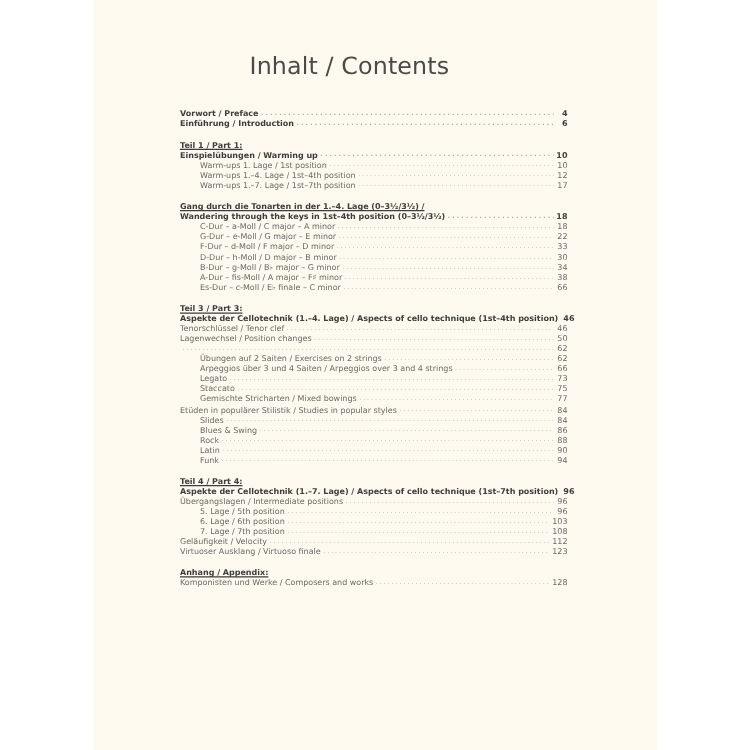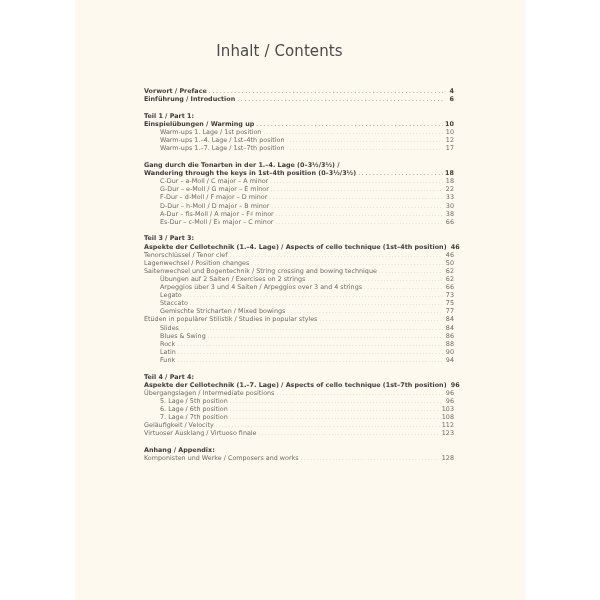--- a/index.html
+++ b/index.html
@@ -19,21 +19,21 @@
       background: #fef9ee;
       box-shadow: 0 0 2px rgba(200,190,160,0.25);
     }
     .title {
       position: absolute;
       left: 0;
       width: 407px;
       top: 42px;
       text-align: center;
       font-family: "DejaVu Sans", sans-serif;
-      font-size: 15px;
+      font-size: 19px;
       color: #4a4a4a;
       letter-spacing: 0.1px;
     }
     .toc {
       position: absolute;
       left: 68px;
       top: 87px;
       width: 310px;
       font-family: "DejaVu Sans", sans-serif;
       font-size: 6.4px;
@@ -63,20 +63,21 @@
     .row .page-num {
       flex: 0 0 auto;
       text-align: right;
       min-width: 9px;
     }
     .bold { font-weight: bold; color: #3d3d3d; }
     .indent1 { padding-left: 16px; }
     .heading {
       height: 8.1px;
       white-space: nowrap;
+      text-decoration: underline;
     }
   </style>
 </head>
 <body>
 
 <div class="page">
   <div class="title">Inhalt / Contents</div>
 
   <div class="toc">
 
@@ -138,26 +139,31 @@
         <span class="label">F-Dur – d-Moll / F major – D minor</span>
         <span class="dots"></span>
         <span class="page-num">33</span>
       </div>
       <div class="row indent1">
         <span class="label">D-Dur – h-Moll / D major – B minor</span>
         <span class="dots"></span>
         <span class="page-num">30</span>
       </div>
       <div class="row indent1">
+        <span class="label">B-Dur – g-Moll / B♭ major – G minor</span>
+        <span class="dots"></span>
+        <span class="page-num">34</span>
+      </div>
+      <div class="row indent1">
         <span class="label">A-Dur – fis-Moll / A major – F♯ minor</span>
         <span class="dots"></span>
         <span class="page-num">38</span>
       </div>
       <div class="row indent1">
-        <span class="label">Es-Dur – c-Moll / E♭ major – C minor</span>
+        <span class="label">Es-Dur – c-Moll / E♭ finale – C minor</span>
         <span class="dots"></span>
         <span class="page-num">66</span>
       </div>
     </div>
 
     <div class="group">
       <div class="heading bold">Teil 3 / Part 3:</div>
       <div class="row bold">
         <span class="label">Aspekte der Cellotechnik (1.–4. Lage) / Aspects of cello technique (1st–4th position)</span>
         <span class="dots"></span>
@@ -167,21 +173,20 @@
         <span class="label">Tenorschlüssel / Tenor clef</span>
         <span class="dots"></span>
         <span class="page-num">46</span>
       </div>
       <div class="row">
         <span class="label">Lagenwechsel / Position changes</span>
         <span class="dots"></span>
         <span class="page-num">50</span>
       </div>
       <div class="row">
-        <span class="label">Saitenwechsel und Bogentechnik / String crossing and bowing technique</span>
         <span class="dots"></span>
         <span class="page-num">62</span>
       </div>
       <div class="row indent1">
         <span class="label">Übungen auf 2 Saiten / Exercises on 2 strings</span>
         <span class="dots"></span>
         <span class="page-num">62</span>
       </div>
       <div class="row indent1">
         <span class="label">Arpeggios über 3 und 4 Saiten / Arpeggios over 3 and 4 strings</span>

